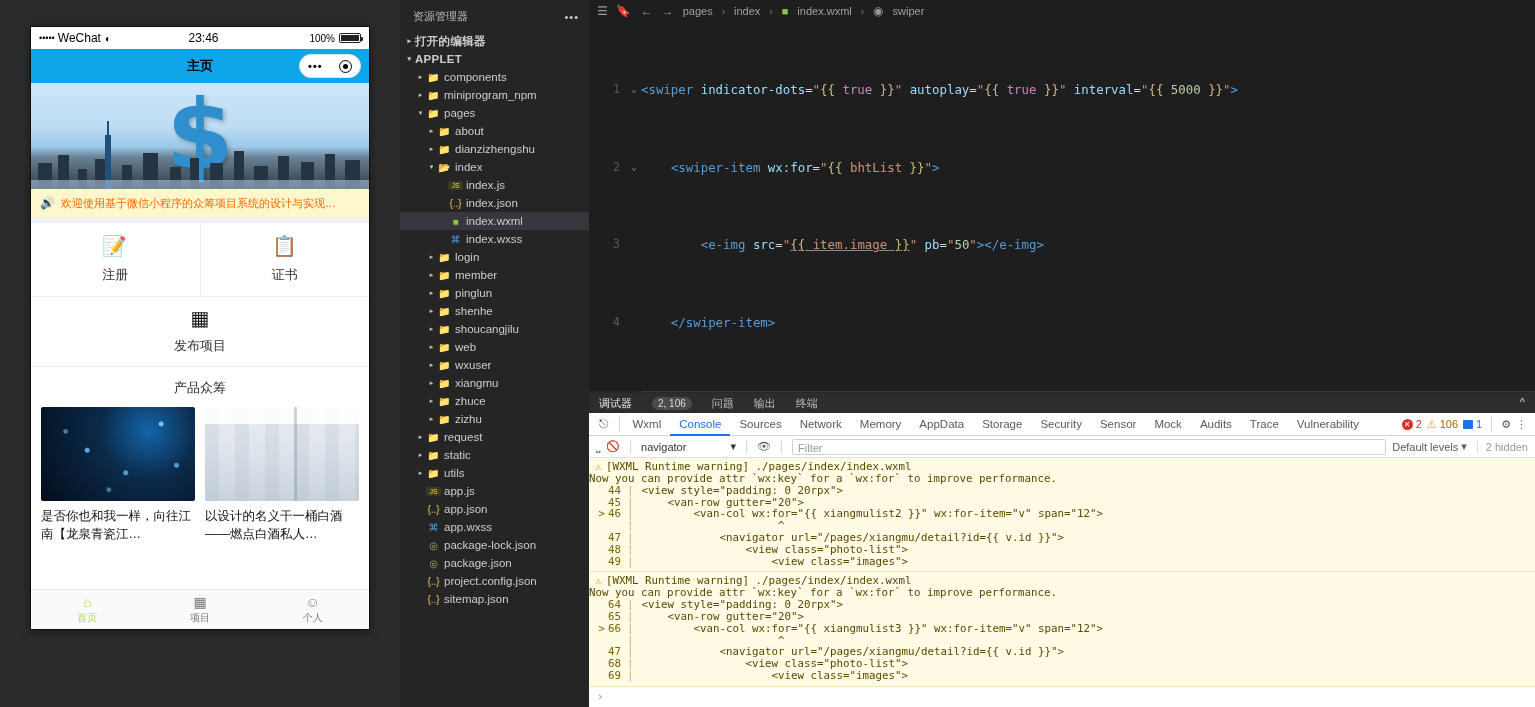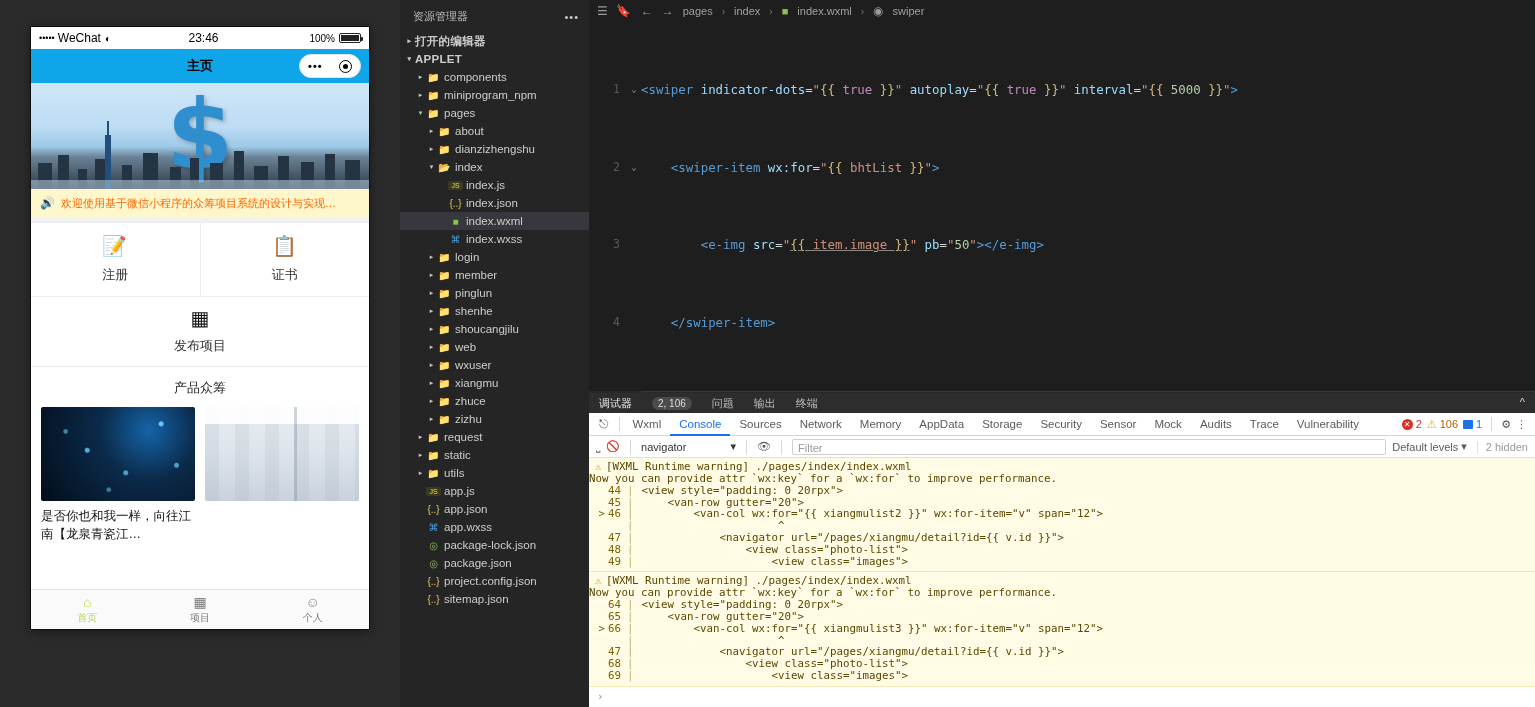--- a/index.html
+++ b/index.html
@@ -319,20 +319,21 @@
 
       <div class="sec-title">产品众筹</div>
 
       <div class="prod-row">
         <div class="prod">
           <div class="thumb tech"></div>
           <div class="ptitle">是否你也和我一样，向往江南【龙泉青瓷江…</div>
         </div>
         <div class="prod">
           <div class="thumb lab"></div>
+          <div class="ptitle">以设计的名义干一桶白酒——燃点白酒私人…</div>
         </div>
       </div>
 
       <div class="tabbar">
         <div class="tab active">
           <span class="tab-ico">⌂</span>
           <span class="tab-lab">首页</span>
         </div>
         <div class="tab">
           <span class="tab-ico">▦</span>

